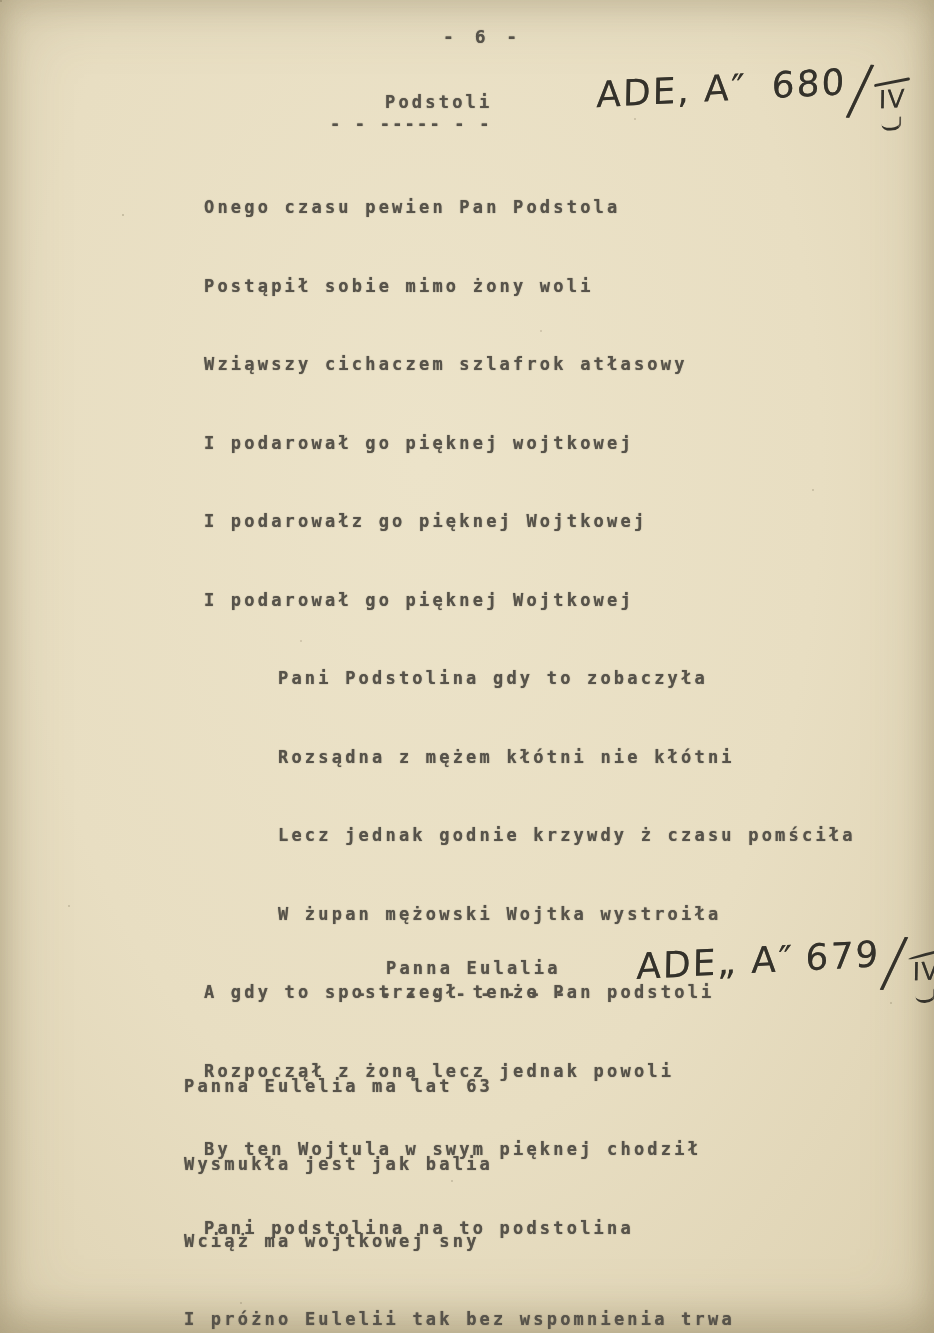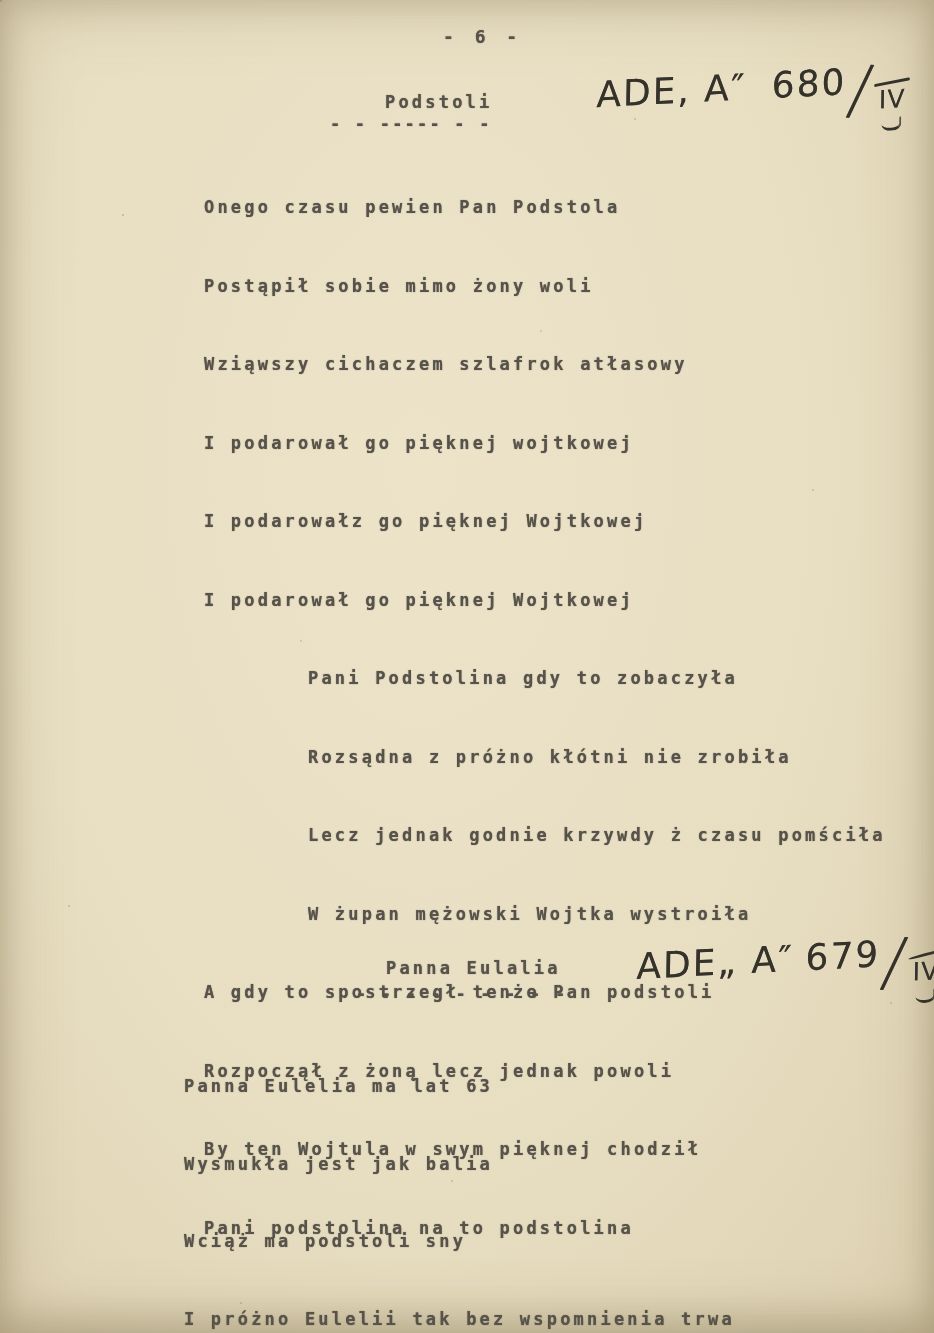--- a/index.html
+++ b/index.html
@@ -24,21 +24,21 @@
   .type{
     color:#57534a;font-weight:700;font-size:17px;letter-spacing:3.2px;
     text-shadow:0 0 1.1px rgba(87,83,74,.85);white-space:pre;
   }
   .page-number{position:absolute;left:443px;top:26px;font-size:18px;letter-spacing:5px;}
   .sec-title{position:absolute;}
   .sec-underline{position:absolute;letter-spacing:2.2px;}
   .poem{position:absolute;}
   .poem .line{display:block;}
   .poem-1 .line{height:38.5px;line-height:38.5px;}
-  .poem-1 .indent{margin-left:104px;}
+  .poem-1 .indent{margin-left:74px;}
   .poem-2 .line{height:37.6px;line-height:37.6px;}
   .hw{
     position:absolute;display:flex;align-items:flex-start;
     font-family:"DejaVu Sans","Liberation Sans",sans-serif;
     color:#34322b;font-weight:400;font-size:36px;letter-spacing:2px;
     transform:rotate(-3deg) skewX(-4deg);white-space:pre;
     text-shadow:0 0 .6px rgba(52,50,43,.7);
   }
   .hw-num{margin-left:12px;}
   .hw-slash{font-size:66px;line-height:.8em;margin:0 1px 0 3px;transform:rotate(8deg);position:relative;top:4px;font-weight:300;}
@@ -69,21 +69,21 @@
 </div>
 
 <div class="type poem poem-1" style="left:204px;top:148px;">
   <span class="line">Onego czasu pewien Pan Podstola</span>
   <span class="line">Postąpił sobie mimo żony woli</span>
   <span class="line">Wziąwszy cichaczem szlafrok atłasowy</span>
   <span class="line">I podarował go pięknej wojtkowej</span>
   <span class="line">I podarowałz go pięknej Wojtkowej</span>
   <span class="line">I podarował go pięknej Wojtkowej</span>
   <span class="line indent">Pani Podstolina gdy to zobaczyła</span>
-  <span class="line indent">Rozsądna z próżno kłótni nie zrobiła</span>
+  <span class="line indent">Rozsądna z mężem kłótni nie kłótni</span>
   <span class="line indent">Lecz jednak godnie krzywdy ż czasu pomściła</span>
   <span class="line indent">W żupan mężowski Wojtka wystroiła</span>
   <span class="line">A gdy to spostrzegł tenże Pan podstoli</span>
   <span class="line">Rozpoczął z żoną lecz jednak powoli</span>
   <span class="line">By ten Wojtula w swym pięknej chodził</span>
   <span class="line">Pani podstolina na to podstolina</span>
   
   
   
   
@@ -98,17 +98,17 @@
   <span class="hw-roman-wrap">
     <span class="hw-macron tilde"></span>
     <span class="hw-roman">IV</span>
     <span class="hw-hook"></span>
   </span>
 </div>
 
 <div class="type poem poem-2" style="left:184px;top:1028px;">
   <span class="line">Panna Eulelia ma lat 63</span>
   <span class="line">Wysmukła jest jak balia</span>
-  <span class="line">Wciąż ma podstoli sny</span>
+  <span class="line">Wciąż ma wojtkowej sny</span>
   <span class="line">I próżno Eulelii tak bez wspomnienia trwa</span>
   
   
 </div>
 
 </body></html>

